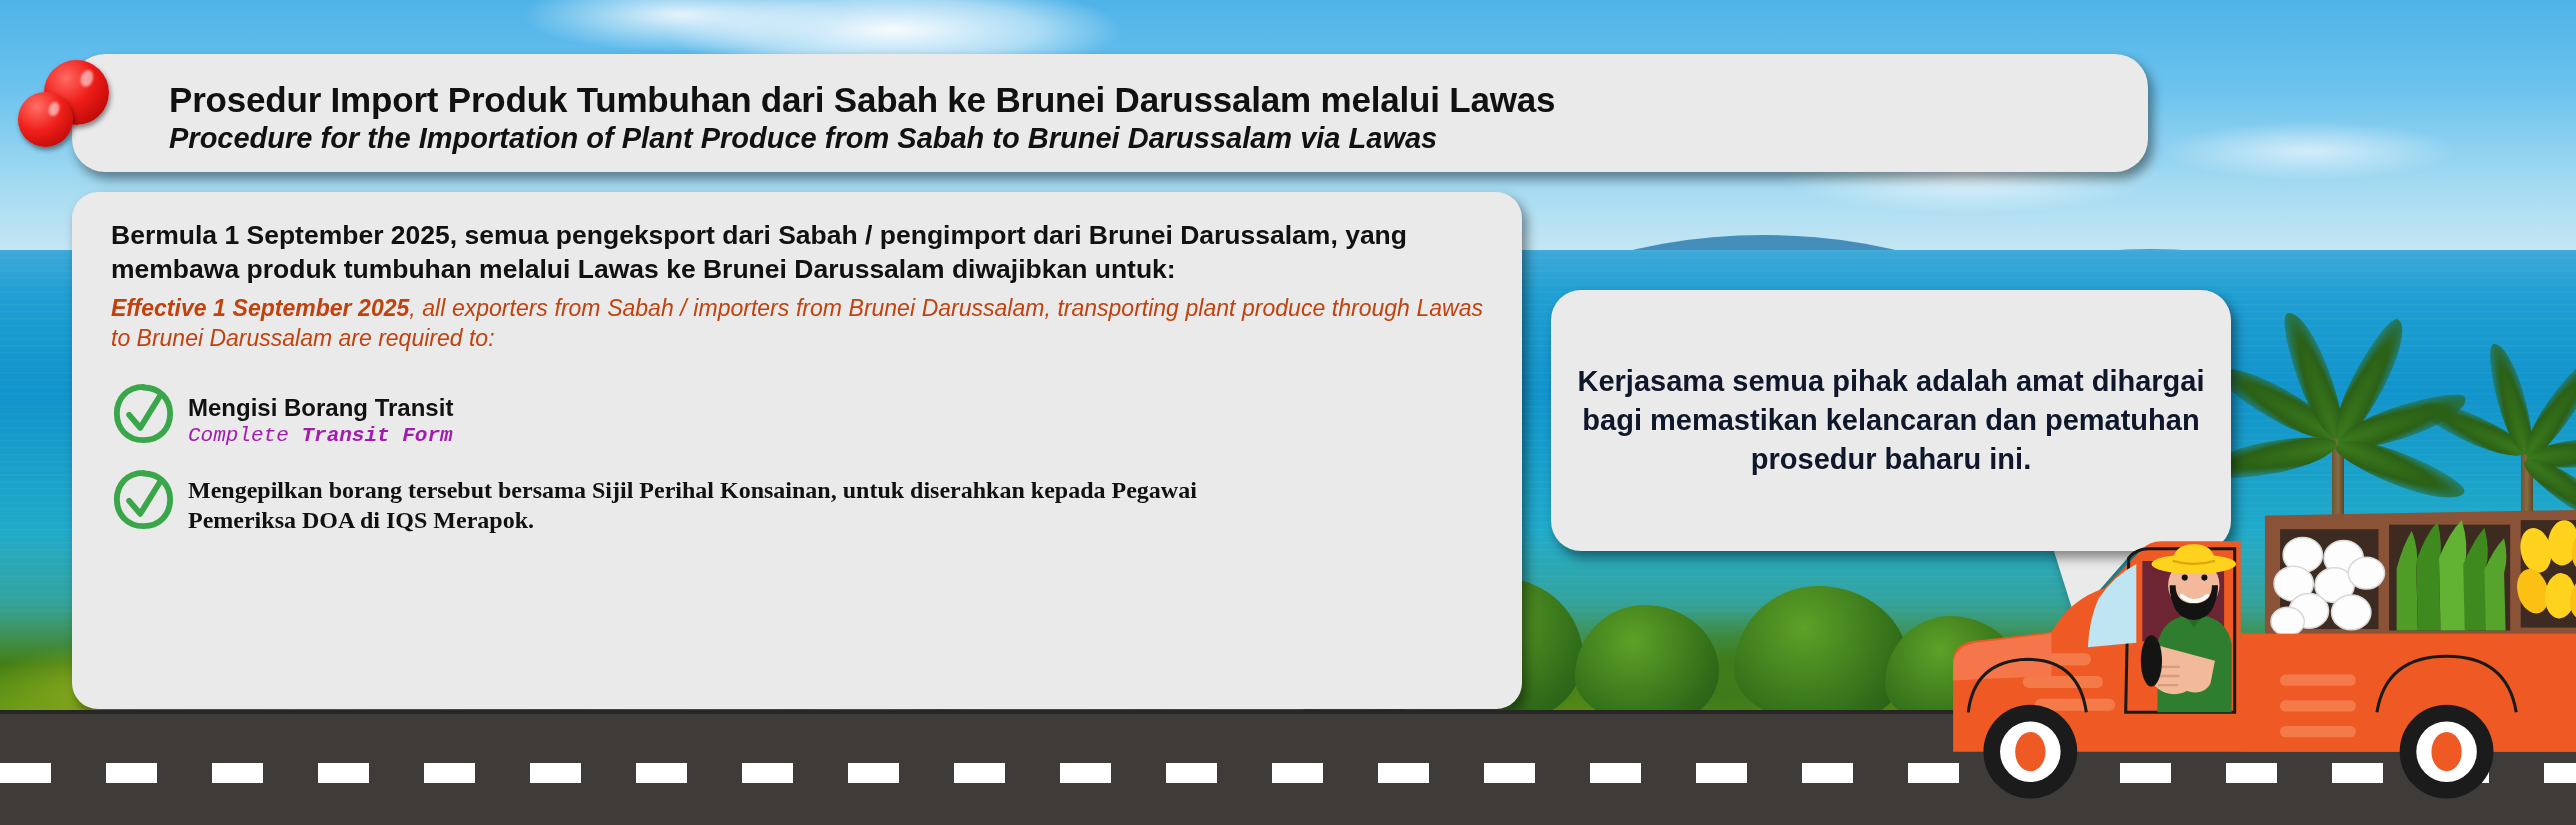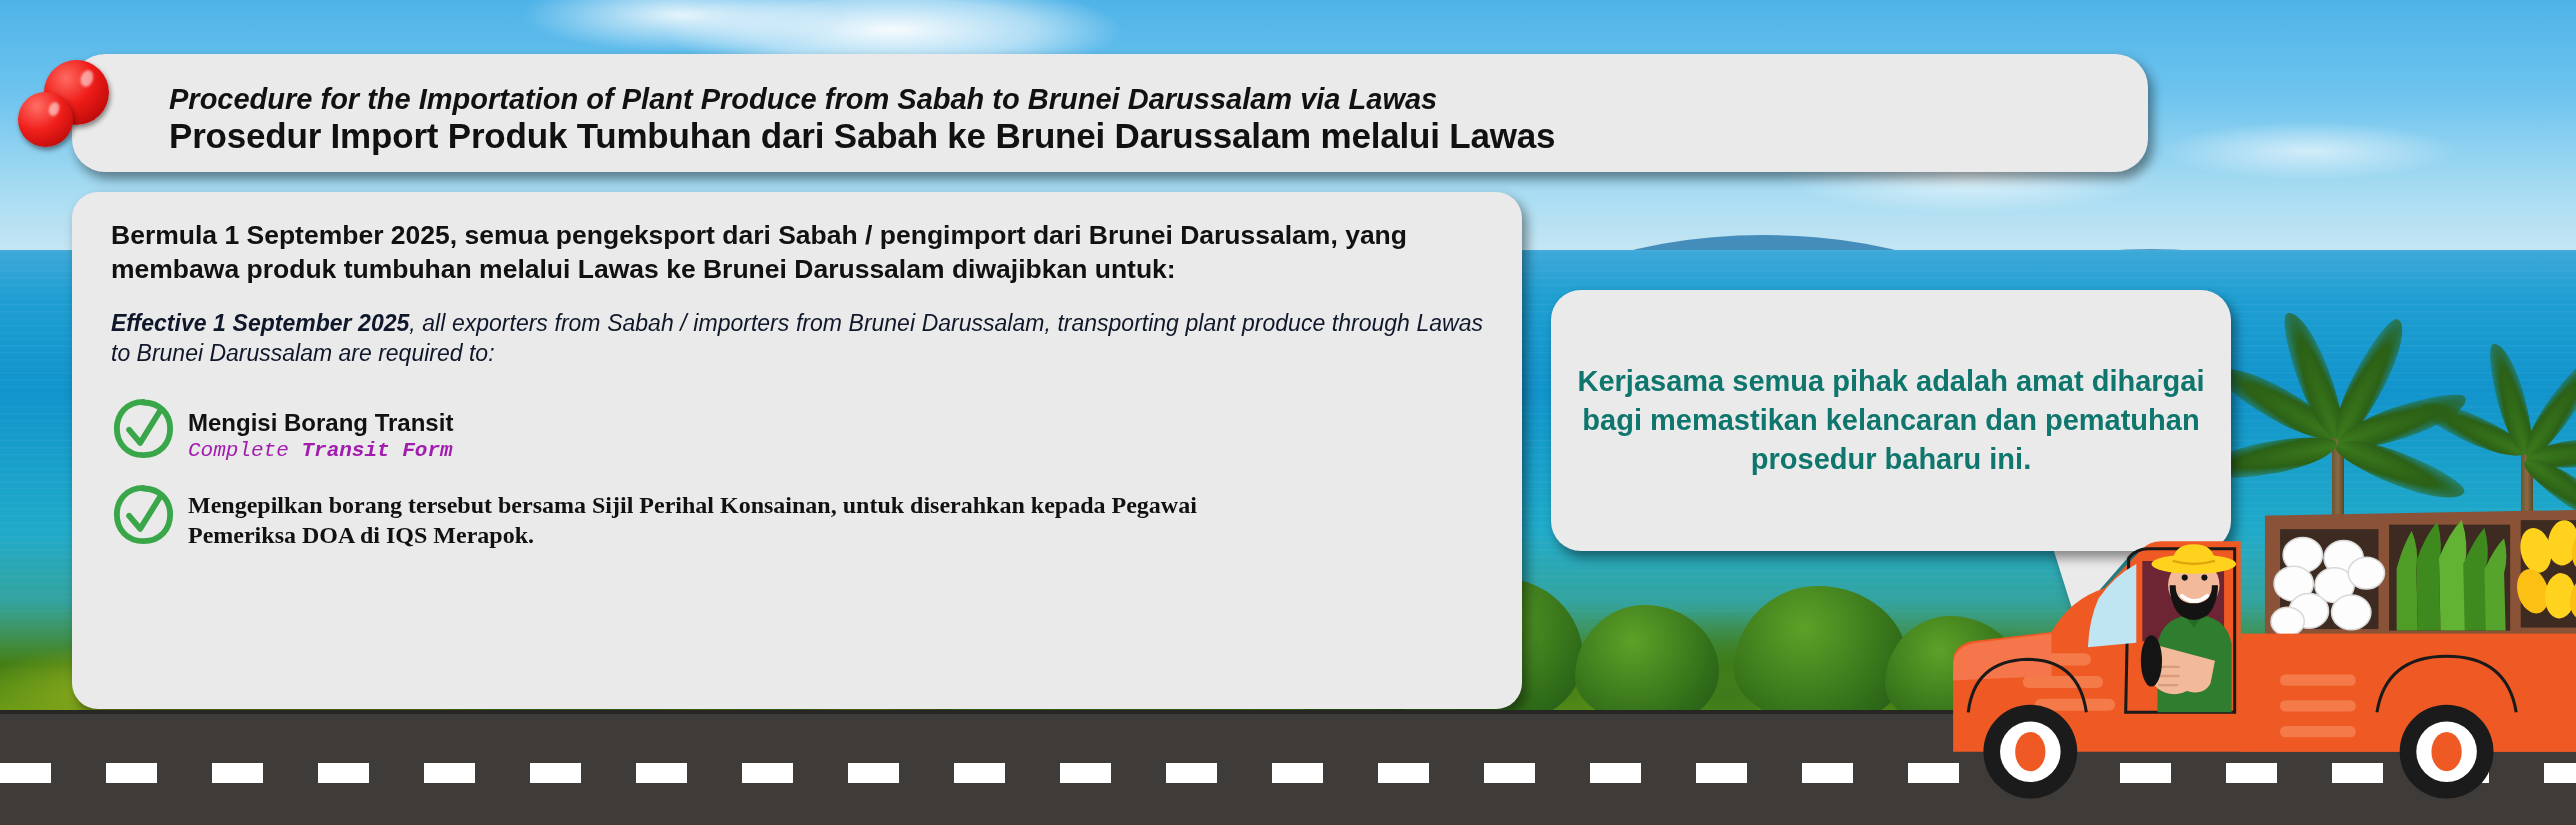--- a/index.html
+++ b/index.html
@@ -143,22 +143,22 @@
 
   
   #main-card {
     left: 72px; top: 192px; width: 1450px; height: 517px;
     padding: 26px 39px 18px 39px;
   }
   .para-ms {
     font-size: 26.5px; font-weight: bold; color: #111; line-height: 1.30;
   }
   .para-en {
-    font-size: 23px; font-style: italic; color: #0f172a; line-height: 1.32;
-    text-align: justify; margin-top: 21px;
+    font-size: 23px; font-style: italic; color: #c2410c; line-height: 1.32;
+    text-align: justify; margin-top: 6px;
   }
   .para-en b { font-weight: bold; }
 
   .checklist { margin-top: 26px; }
   .check-item { display: flex; align-items: flex-end; margin-bottom: 16.7px; }
   .check-icon { width: 65px; min-width: 65px; margin-right: 12px; margin-top: 1.5px; }
   .check-body { padding-top: 3px; }
   .check-ms {
     font-size: 24px; font-weight: bold; color: #111; line-height: 1.24;
   }
@@ -169,21 +169,21 @@
 
   
   #speech {
     left: 1551px; top: 290px; width: 680px; height: 261px;
     border-radius: 30px;
     display: flex; align-items: center; justify-content: center;
     padding: 0 26px;
     z-index: 28;
   }
   #speech-text {
-    font-size: 29px; font-weight: bold; color: #0f766e; line-height: 1.34; text-align: center;
+    font-size: 29px; font-weight: bold; color: #0f172a; line-height: 1.34; text-align: center;
   }
   #speech-tail {
     position: absolute; left: 2052px; top: 545px;
     width: 0; height: 0;
     border-left: 23px solid transparent;
     border-right: 64px solid transparent;
     border-top: 73px solid #eaeaea;
     z-index: 27;
     filter: drop-shadow(3px 4.5px 5.3px rgba(0,0,0,0.35));
   }
@@ -234,22 +234,22 @@
     <div class="palm-frond" style="left:88px; top:86px; transform:rotate(-5deg) scale(.85);"></div>
     <div class="palm-frond" style="left:88px; top:88px; transform:rotate(35deg) scale(.85);"></div>
   </div>
 
   <div class="road">
     <div class="road-edge-top"></div>
     <div class="road-dashes"></div>
   </div>
 
   <div class="card" id="title-card">
+    <div id="title-main">Prosedur Import Produk Tumbuhan dari Sabah ke Brunei Darussalam melalui Lawas</div>
     <div id="title-sub">Procedure for the Importation of Plant Produce from Sabah to Brunei Darussalam via Lawas</div>
-    <div id="title-main">Prosedur Import Produk Tumbuhan dari Sabah ke Brunei Darussalam melalui Lawas</div>
   </div>
 
   <div id="pins">
     <div class="pin-neck"></div>
     <div class="pin pin-big"></div>
     <div class="pin pin-small"></div>
   </div>
 
   <div class="card" id="main-card">
 

